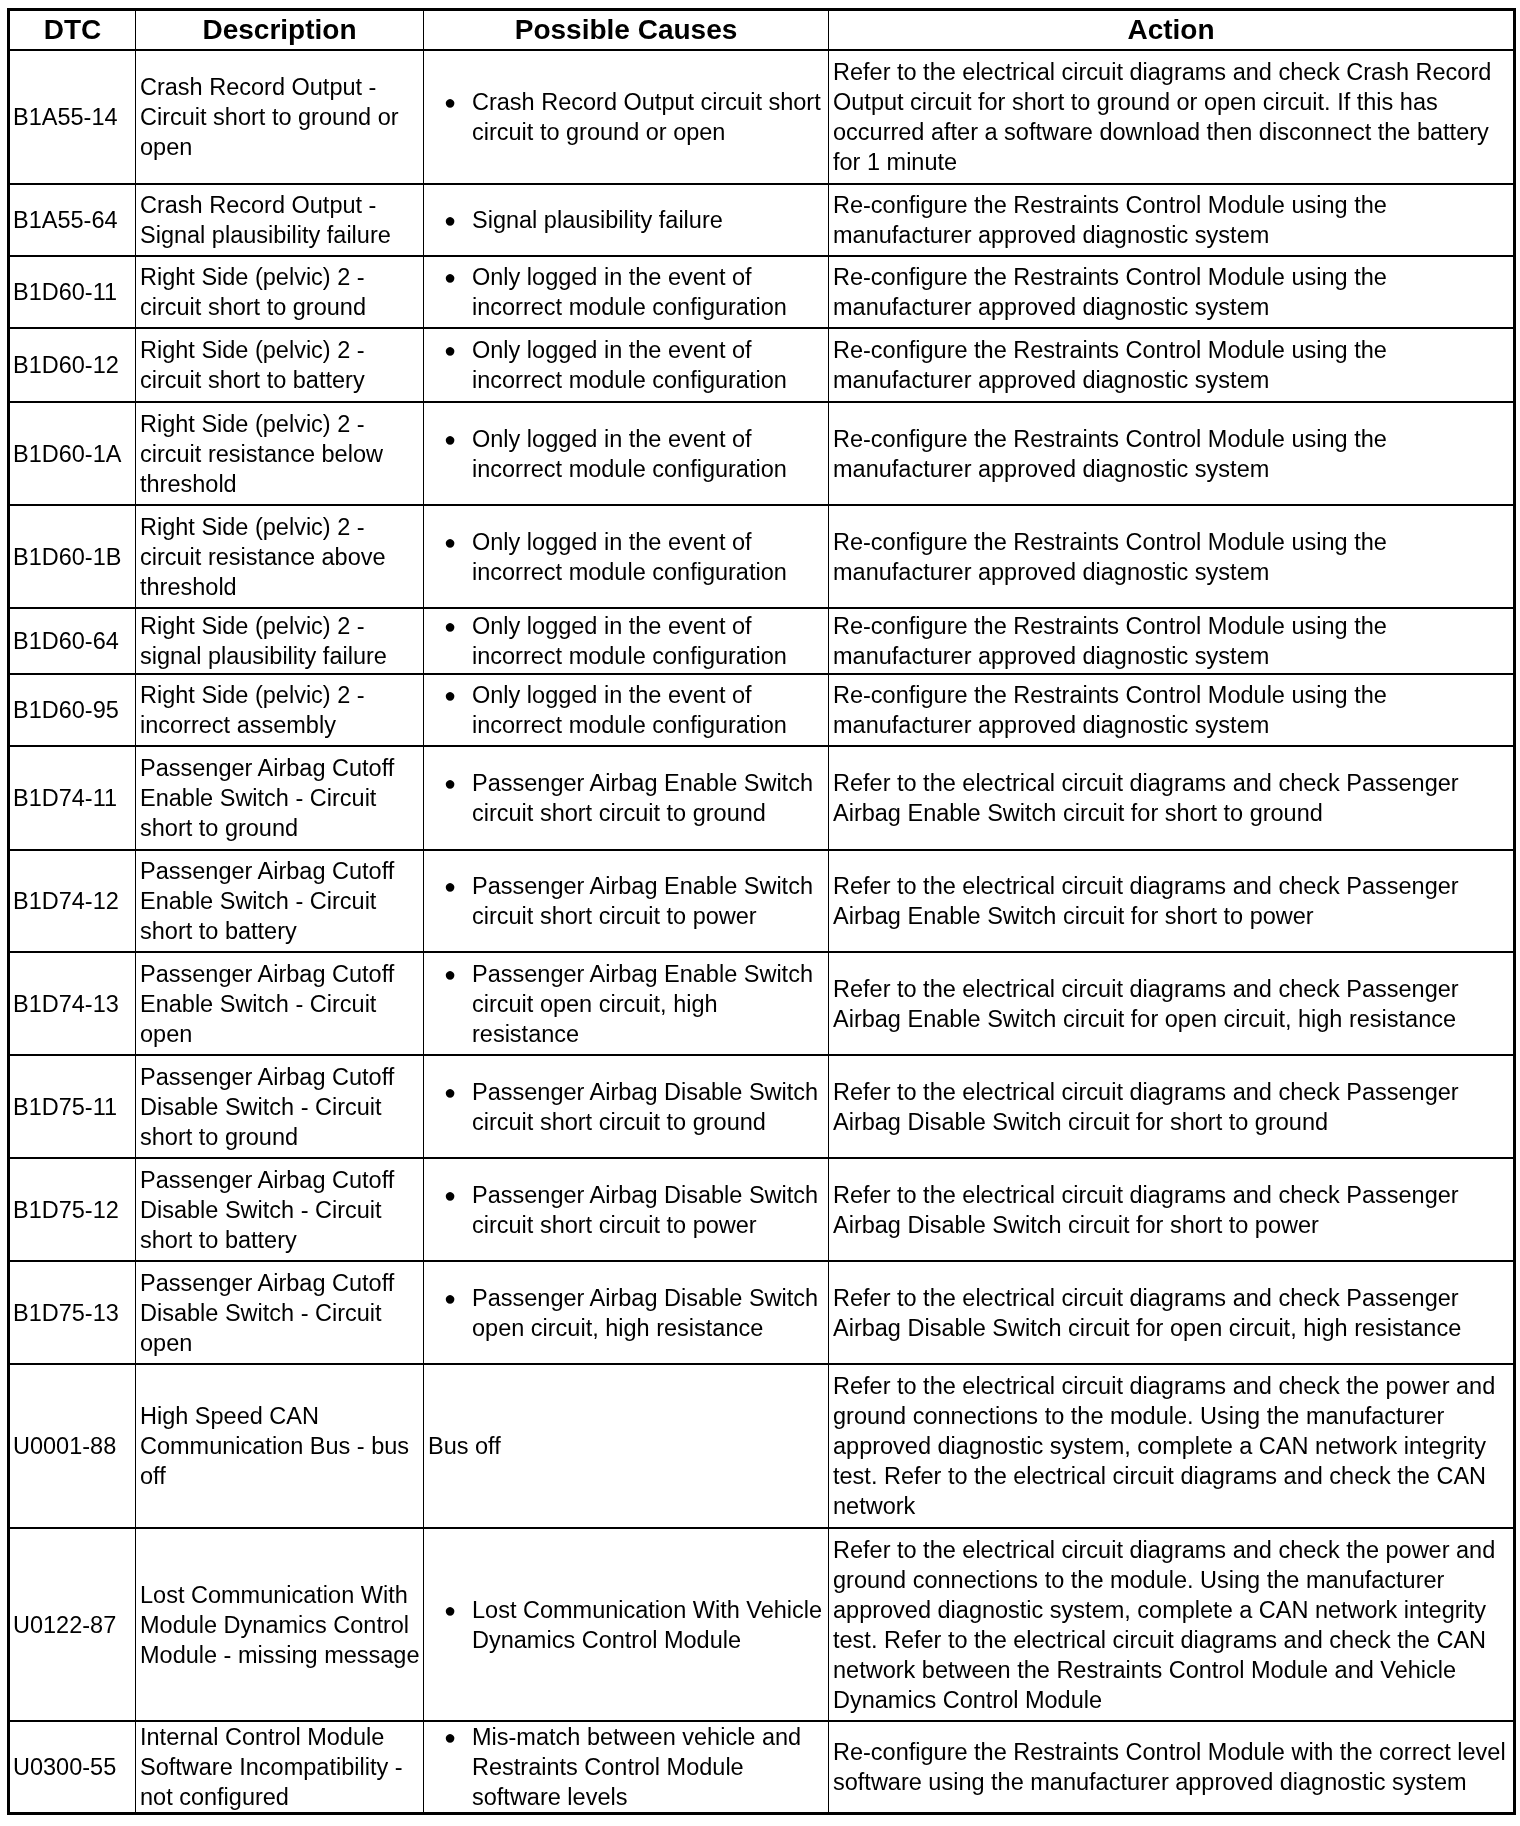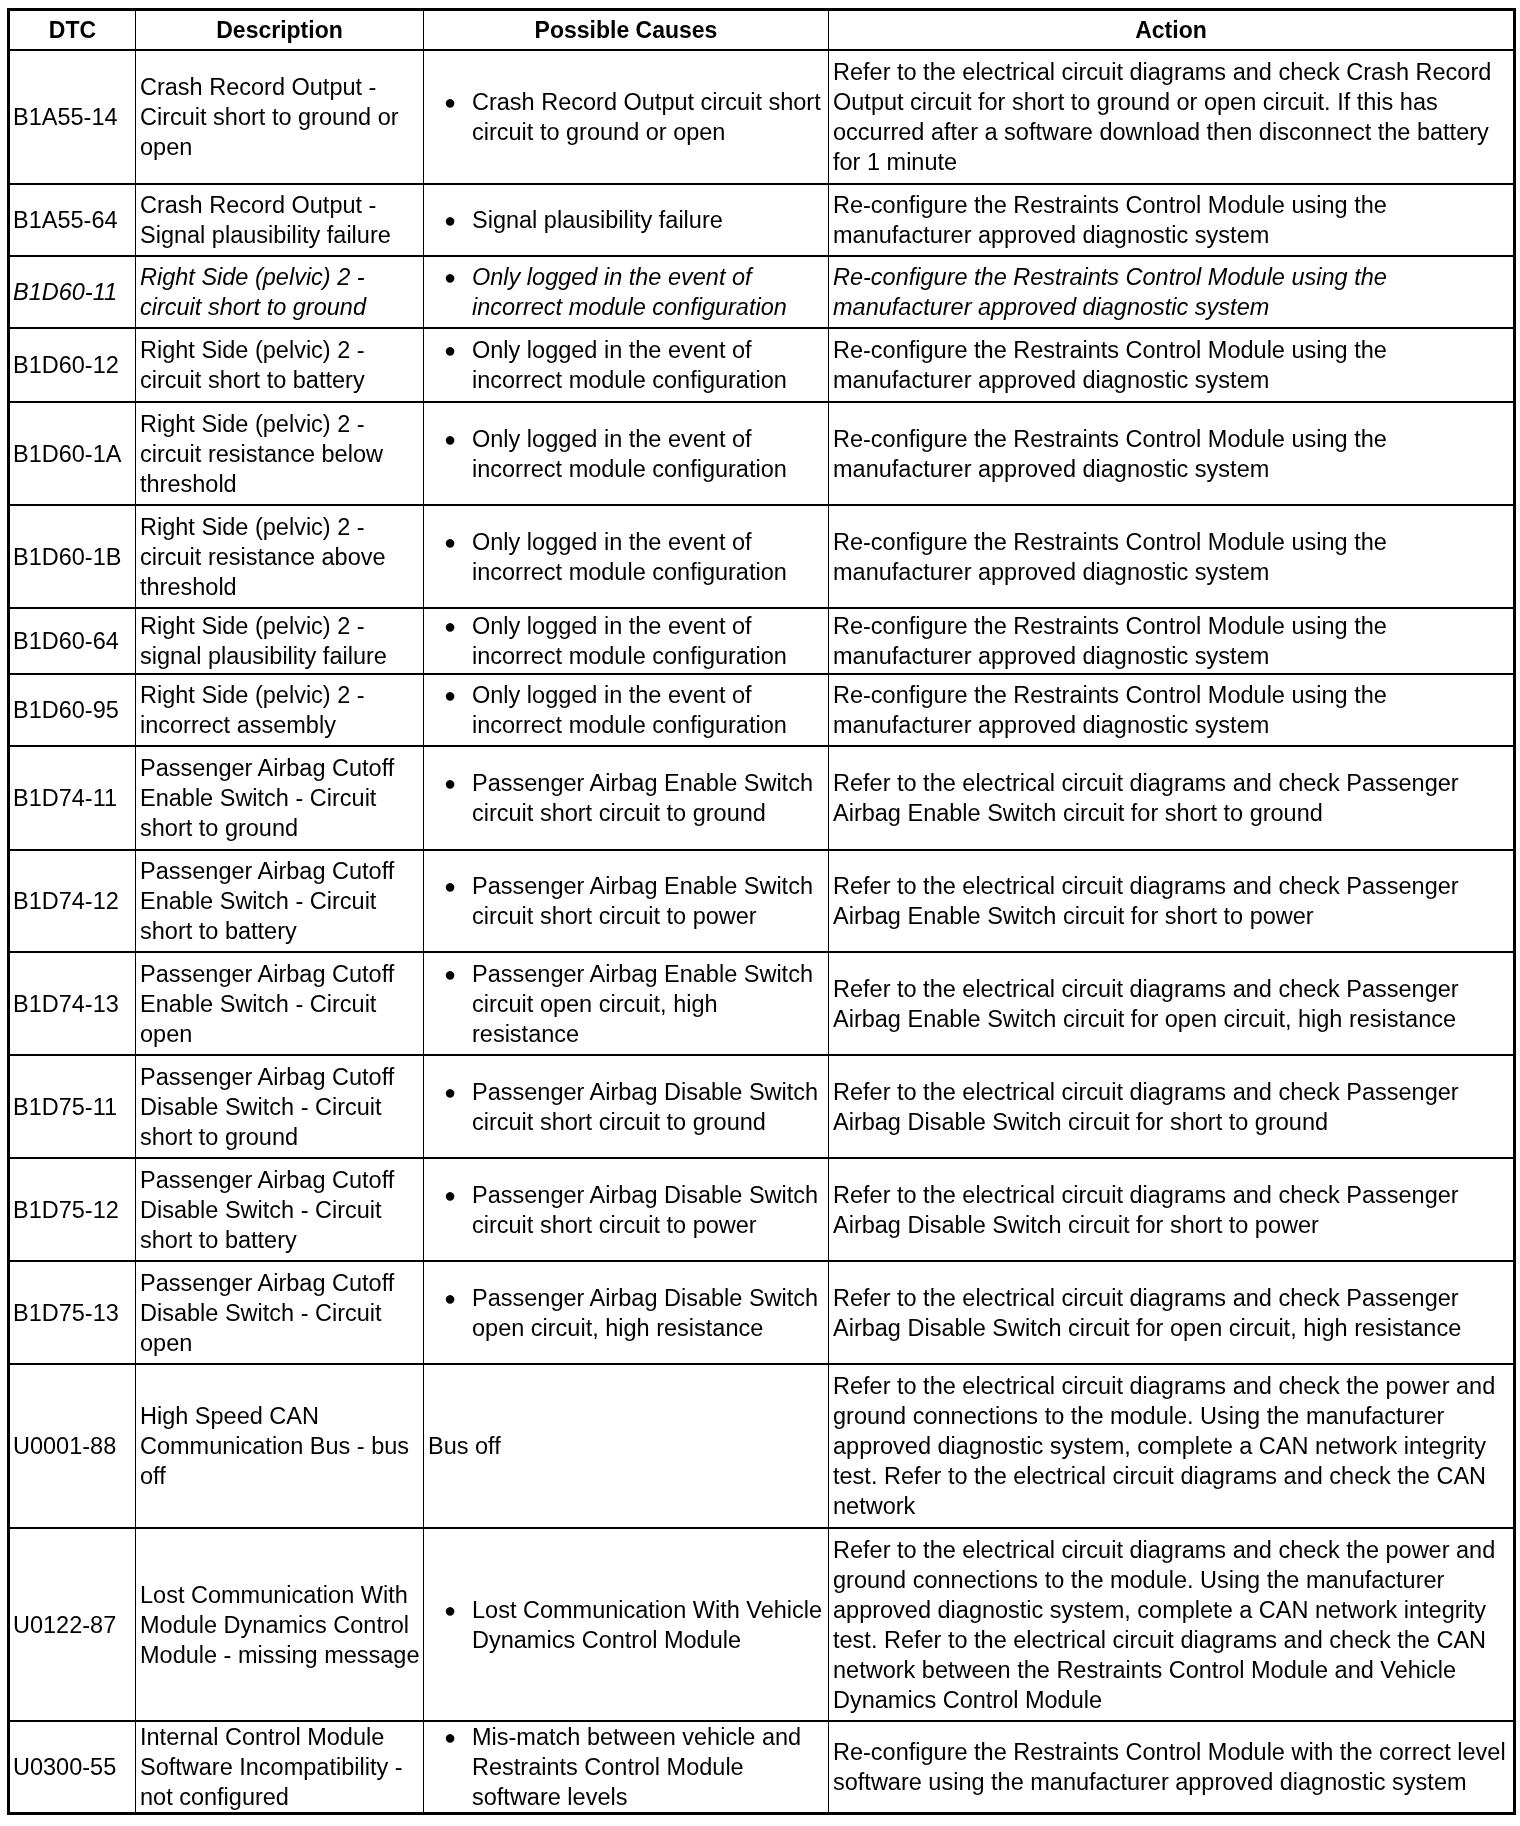--- a/index.html
+++ b/index.html
@@ -9,21 +9,21 @@
     width: 1506px; border-collapse: collapse; table-layout: fixed;
     border: 3px solid #000;
     font-size: 23.5px; line-height: 30px;
   }
   table.dtc col.c1 { width: 127px; }
   table.dtc col.c2 { width: 288px; }
   table.dtc col.c3 { width: 405px; }
   table.dtc col.c4 { width: 686px; }
   table.dtc th {
     border: 1.6px solid #000; font-weight: bold; text-align: center;
-    height: 38px; padding: 0; font-size: 23px; border-bottom: 2.5px solid #000;
+    height: 38px; padding: 0; font-size: 28px; border-bottom: 2.5px solid #000;
   }
   table.dtc td {
     border: 1.6px solid #000; vertical-align: middle; padding: 0 3px 0 4px;
     text-align: left; word-wrap: break-word;
   }
   table.dtc td.code { padding-left: 3px; padding-right: 2px; white-space: nowrap; }
   table.dtc tr.r td { border-top: 2px solid #000; }
   .cause { display: flex; align-items: flex-start; }
   .bullet { width: 44px; flex: 0 0 44px; text-align: center; font-size: 20px; line-height: 30px; }
   .cause-text { flex: 1; }
@@ -62,21 +62,21 @@
     <td class="code">B1A55-64</td>
     <td>Crash Record Output - Signal plausibility failure</td>
     <td>
       <div class="cause">
         <span class="bullet">●</span>
         <span class="cause-text">Signal plausibility failure</span>
       </div>
     </td>
     <td>Re-configure the Restraints Control Module using the manufacturer approved diagnostic system</td>
   </tr>
-      <tr class="r" style="height: 72px; font-style: italic;">
+      <tr class="r" style="height: 72px;">
     <td class="code">B1D60-11</td>
     <td>Right Side (pelvic) 2 - circuit short to ground</td>
     <td>
       <div class="cause">
         <span class="bullet">●</span>
         <span class="cause-text">Only logged in the event of incorrect module configuration</span>
       </div>
     </td>
     <td>Re-configure the Restraints Control Module using the manufacturer approved diagnostic system</td>
   </tr>

